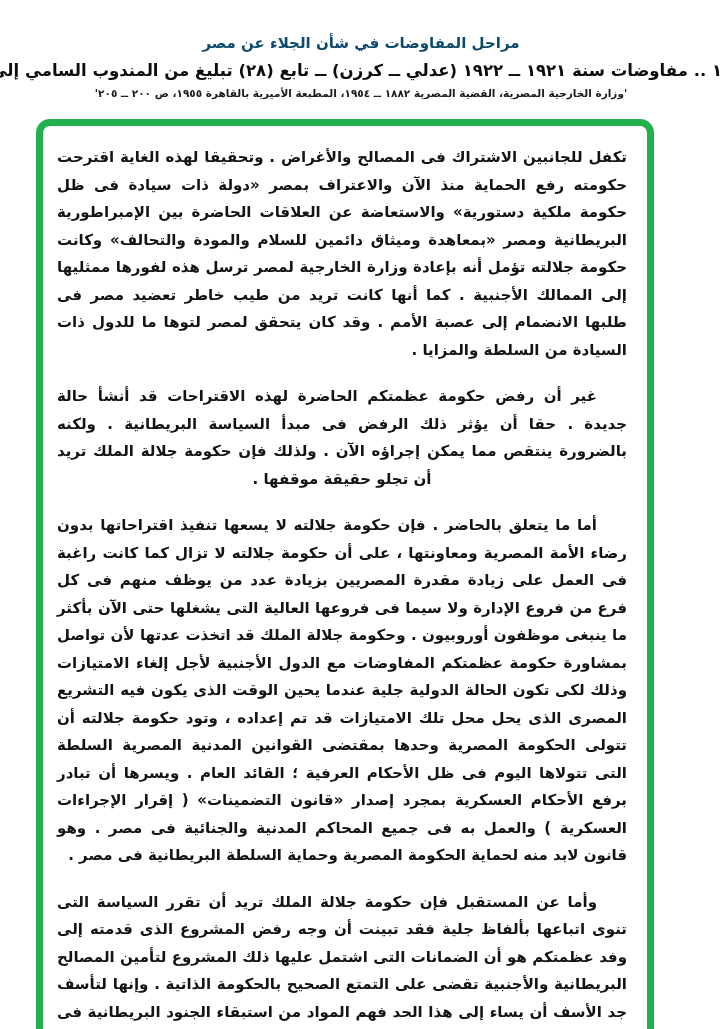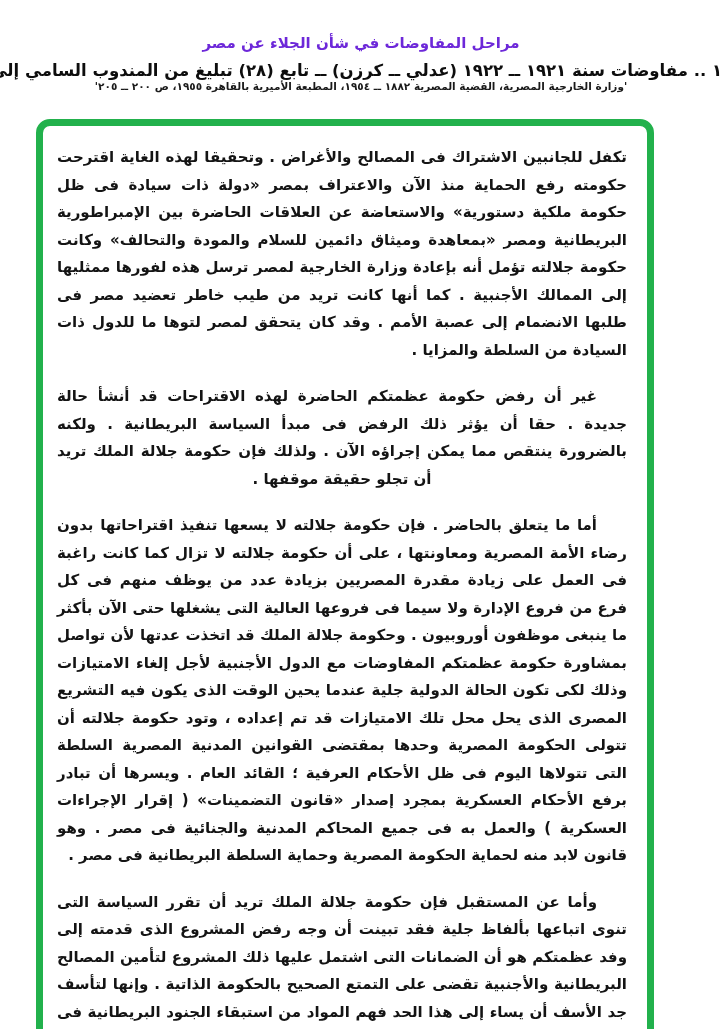--- a/index.html
+++ b/index.html
@@ -18,30 +18,31 @@
     top: 34px;
     left: 0;
     width: 722px;
     text-align: center;
     direction: rtl;
   }
   .doc-title {
     font-size: 15px;
     font-weight: bold;
     letter-spacing: 0.2px;
-    color: #6d28d9;
+    color: #0c4a6e;
   }
   .doc-subtitle {
     margin-top: 9px;
     font-size: 16.5px;
     font-weight: bold;
     white-space: nowrap;
     color: #0d0d0d;
   }
   .doc-citation {
+    margin-top: 7px;
     font-size: 10.5px;
     font-weight: bold;
     color: #1a1a1a;
   }
   .green-box {
     position: absolute;
     left: 36px;
     top: 119px;
     width: 618px;
     height: 970px;

